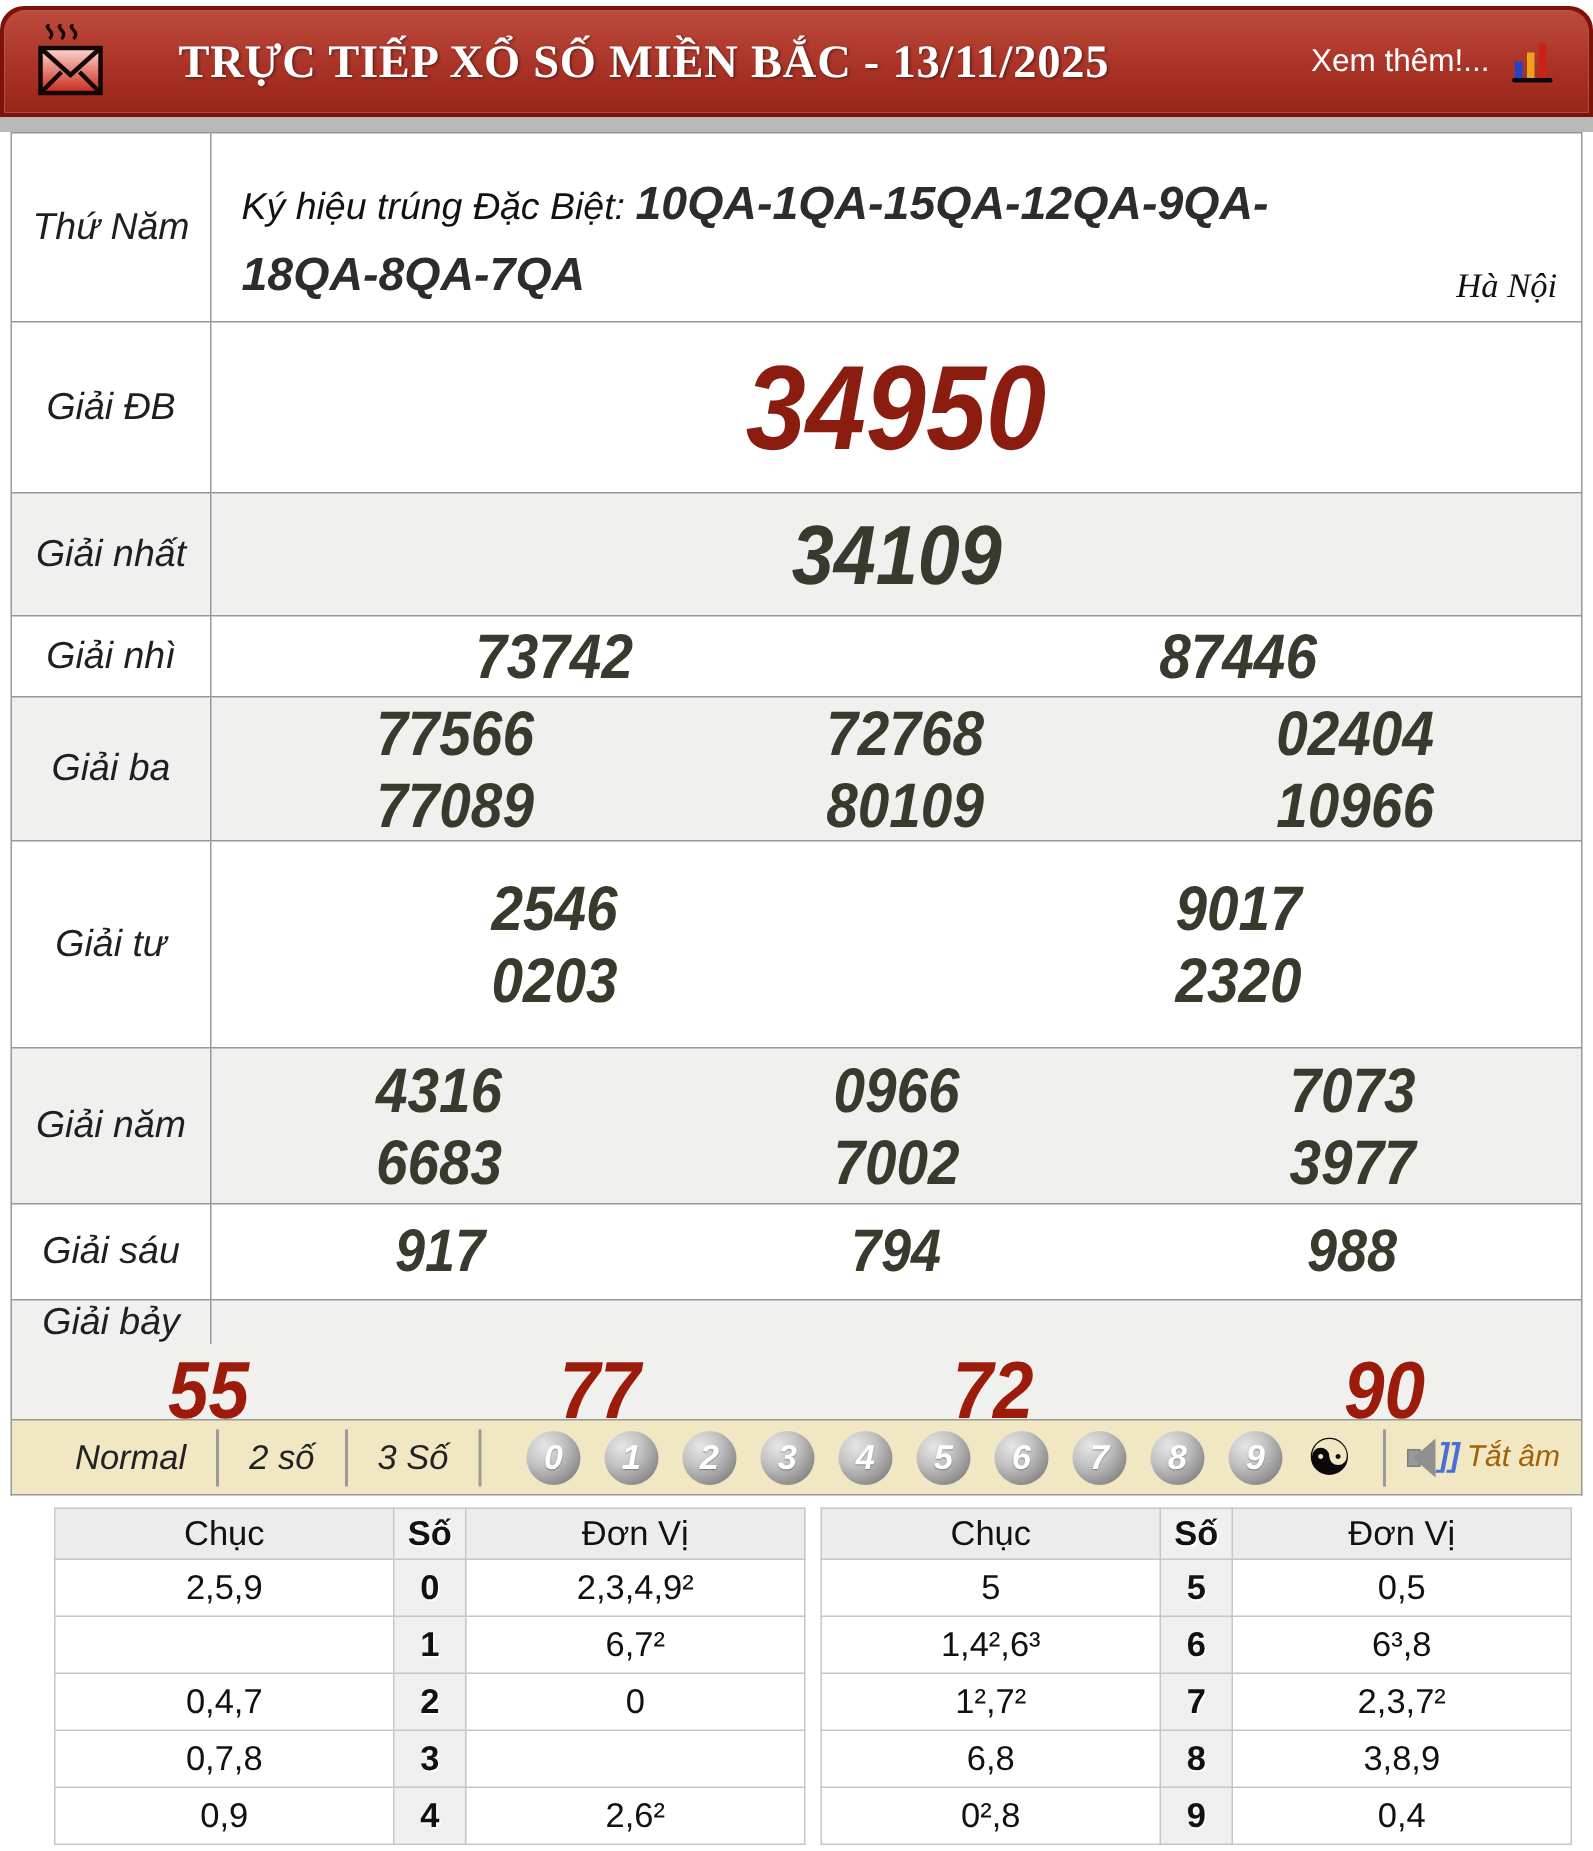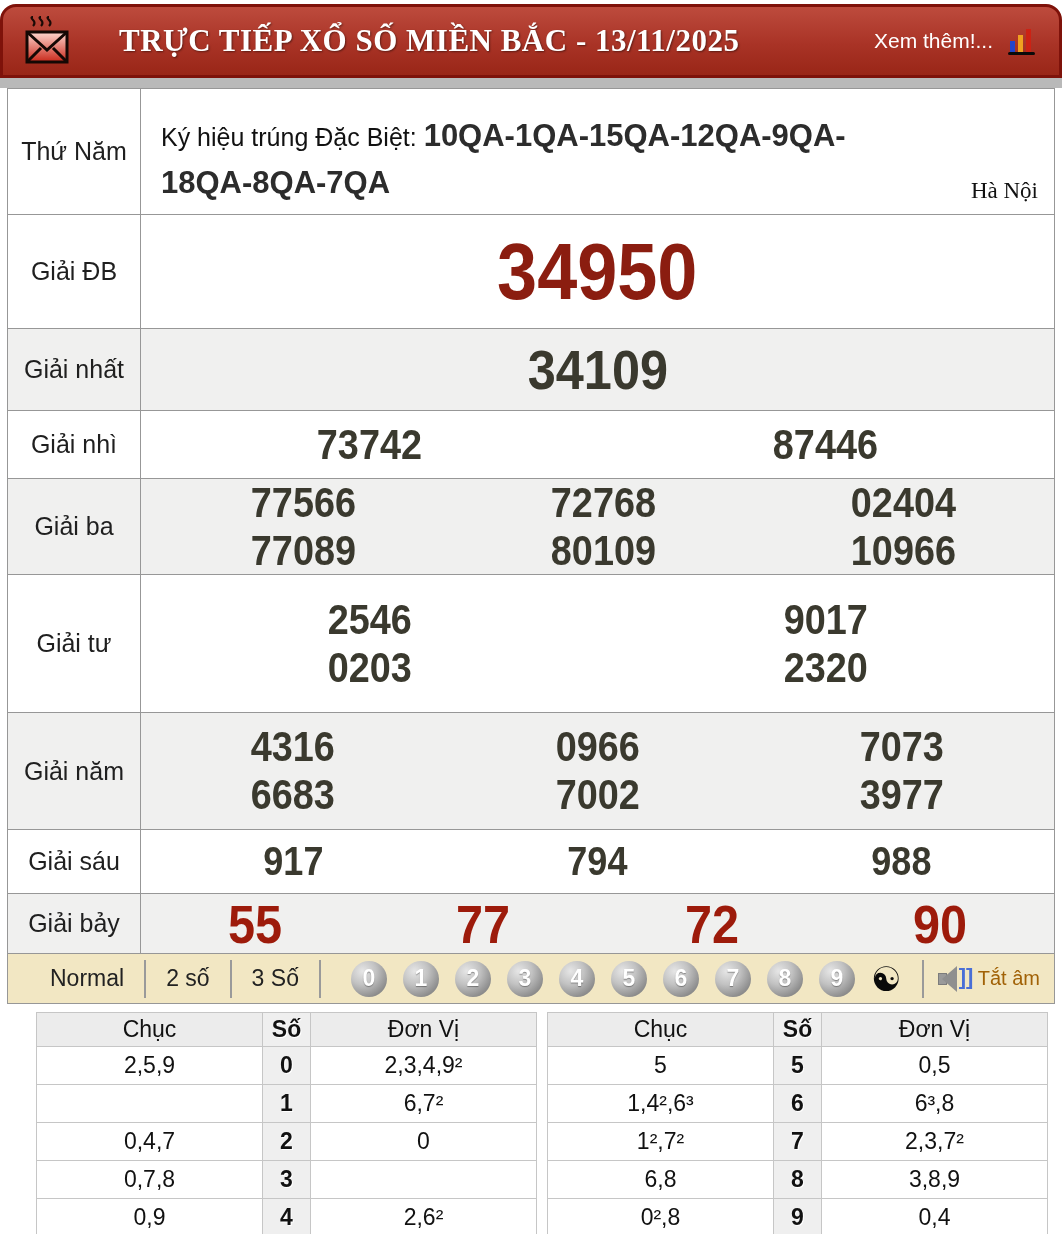--- a/index.html
+++ b/index.html
@@ -19,47 +19,47 @@
     font-family:"Liberation Serif","DejaVu Serif",serif;
     font-weight:bold; font-size:31px; color:#fff;
     text-shadow:1px 1px 2px rgba(0,0,0,.45);
     flex:1 1 auto; letter-spacing:.5px;margin-left:34px;
   }
   .more-link { color:#fff; font-size:21px; margin-right:14px; cursor:pointer; text-decoration:none; }
   .chart-icon { width:30px; height:30px; }
   .top-band { height:10px; background:#b9b9b9; }
 
   
-  .main-table { margin:0 7px; border:1px solid #979797; border-top:none; }
+  .main-table { margin:0 7px; border:1px solid #979797; border-top:none;font-style:italic; }
   .prow { display:flex; border-top:1px solid #979797; background:#fff; }
   .prow.gray { background:#f0f0ef; }
   .plabel {
     width:133px; flex:0 0 auto; border-right:1px solid #979797;
     display:flex; align-items:center; justify-content:center;
     font-size:25px; color:#1f1f1f;
   }
   .pvals { flex:1 1 auto; display:flex; flex-direction:column; justify-content:center; }
   .pline { display:flex; justify-content:space-around; align-items:center; }
   .num { font-weight:bold; color:#3a392e; display:inline-block; transform:scaleX(.9); }
   .row-info { min-height:94px; position:relative; }
   .row-info .pvals { padding:24px 150px 8px 20px; display:block; }
   .sym-label { font-size:25px; color:#111; }
   .sym-code  { font-size:31px; font-weight:bold; color:#2c2c2c; line-height:1.5; }
   .region {
     position:absolute; right:16px; bottom:10px;
     font-family:"Liberation Serif","DejaVu Serif",serif; font-size:23px; color:#111;
   }
   .row-db   { height:114px; } .row-db .num   { font-size:80px; color:#8b1d10; }
   .row-nhat { height:82px; }  .row-nhat .num { font-size:56px; }
-  .row-nhi  { height:68px; }  .row-nhi .num  { font-size:42px; }
+  .row-nhi  { height:54px; }  .row-nhi .num  { font-size:42px; }
   .row-ba   { height:96px;gap:12px; }  .row-ba .num   { font-size:42px; }
   .row-tu   { height:138px; } .row-tu .num   { font-size:42px; }
-  .row-nam  { height:117px; } .row-nam .num  { font-size:42px; }
+  .row-nam  { height:104px; } .row-nam .num  { font-size:42px; }
   .row-sau  { height:64px; }  .row-sau .num  { font-size:40px; }
-  .row-bay  { height:60px; }  .row-bay .num  { font-size:54px; color:#9d1b0b; }
+  .row-bay  { height:80px;flex-direction:column; }  .row-bay .num  { font-size:54px; color:#9d1b0b; }
 
   
   .toolbar {
     border-top:1px solid #979797; background:#f2e7c3;
     height:50px; display:flex; align-items:center; padding:0 14px 0 26px;
   }
   .mode-btn { font-size:23px; color:#222; cursor:pointer; padding:0 16px; white-space:nowrap; }
   .tsep { width:2px; height:38px; background:#9a9a9a; margin:0 4px; }
   .balls { display:flex; gap:16px; margin-left:26px; align-items:center; }
   .ball {

